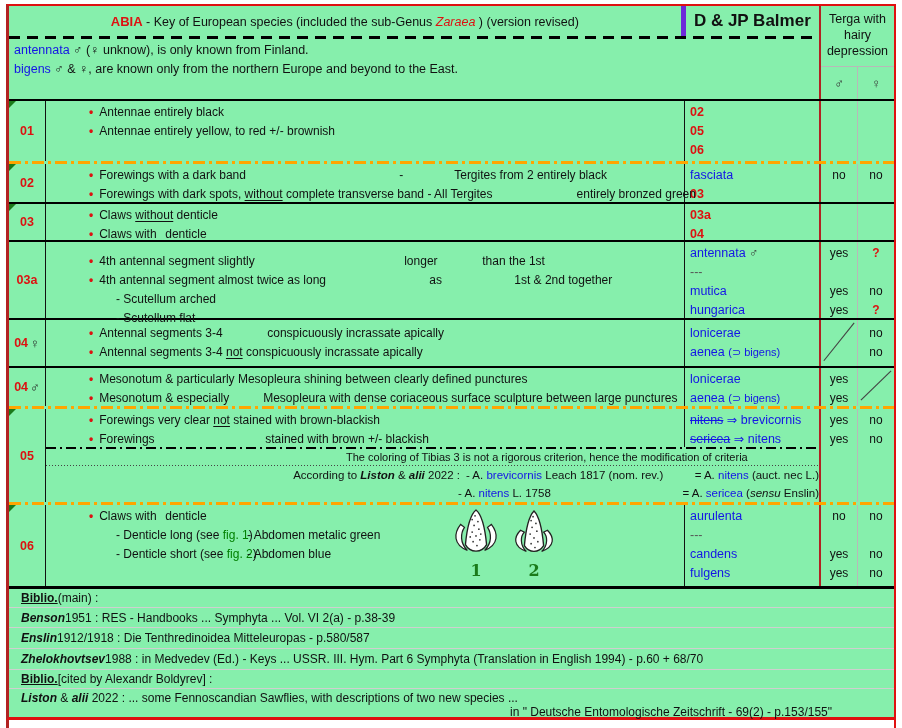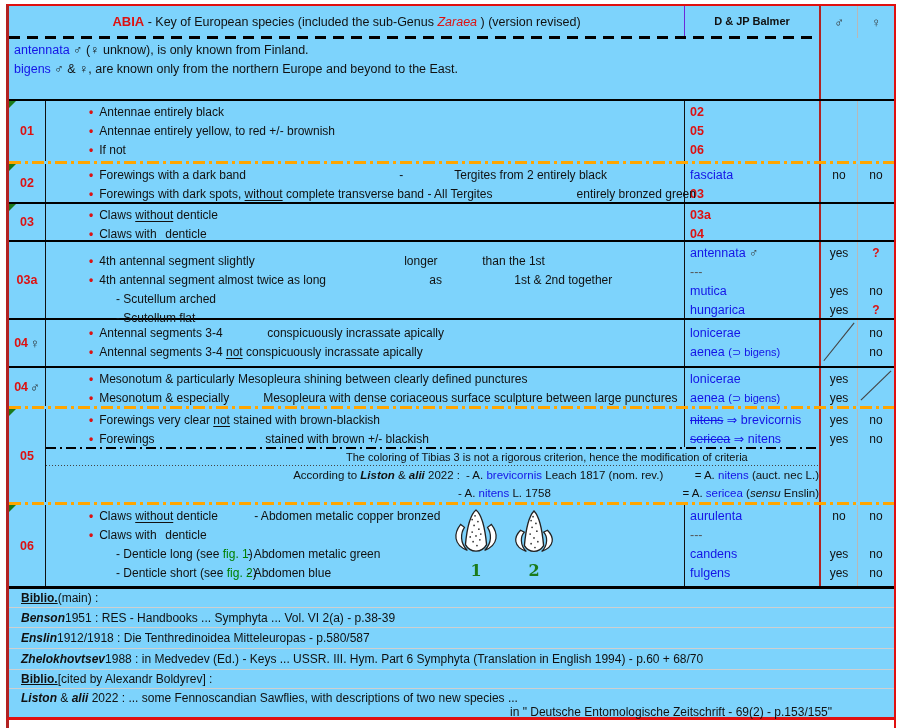--- a/index.html
+++ b/index.html
@@ -1,29 +1,29 @@
 <!DOCTYPE html>
 <html><head>
 <meta charset="utf-8">
 <style>
   html,body{margin:0;padding:0;background:#fff;}
   .page{position:relative;width:902px;height:728px;background:#fff;overflow:hidden;
         font-family:"Liberation Sans","DejaVu Sans",sans-serif;color:#111;}
   .frame{margin:4px 0 0 6px;width:890px;box-sizing:border-box;
          border-top:2px solid #e01010;border-right:2px solid #e01010;
-         border-left:3px solid #b22222;border-bottom:3px solid #e01010;background:#7dd3fc;}
+         border-left:3px solid #b22222;border-bottom:3px solid #e01010;background:#86efac;}
   .frame-ext{margin-left:6px;width:890px;height:9px;box-sizing:border-box;
          border-left:3px solid #b22222;border-right:2px solid #e01010;}
   
   .hdr{display:flex;height:95px;box-sizing:border-box;border-bottom:2px solid #000;}
   .hdr-left{width:810px;display:flex;flex-direction:column;}
   .titlerow{height:30px;display:flex;align-items:center;}
   .titlecell{width:675px;text-align:center;font-size:12.5px;white-space:nowrap;}
-  .balhead{width:134px;border-left:1px solid #6d28d9;height:30px;display:flex;align-items:center;justify-content:center;
-           font-weight:bold;font-size:11px;}
+  .balhead{width:134px;border-left:5px solid #6d28d9;height:30px;display:flex;align-items:center;justify-content:center;
+           font-weight:bold;font-size:17px;}
   .dashline{height:3px;width:810px;background:repeating-linear-gradient(90deg,#000 0 11px,transparent 11px 18px);}
   .intro{height:57px;padding:2px 0 0 5px;font-size:12.5px;}
   .intro div{line-height:19px;white-space:nowrap;}
   .terga{width:75px;border-left:2px solid #b22222;display:flex;flex-direction:column;box-sizing:border-box;}
   .terga-top{height:56px;border-bottom:1px solid #b8b8b8;text-align:center;font-size:12.5px;line-height:16px;padding-top:5px;box-sizing:content-box;}
   .terga-sym{height:32px;display:flex;}
   .terga-sym .s{flex:1;display:flex;align-items:center;justify-content:center;font-size:13px;color:#333;}
   .terga-sym .s + .s{border-left:1px solid #b8b8b8;}
   
   .krow{display:flex;box-sizing:border-box;position:relative;}
@@ -94,36 +94,36 @@
           </div>
           <div class="balhead">D &amp; JP Balmer</div>
         </div>
         <div class="dashline"></div>
         <div class="intro">
           <div><span class="sp">antennata</span><span> ♂ (♀ unknow), is only known from Finland.</span></div>
           <div><span class="sp">bigens</span><span> ♂ &amp; ♀, are known only from the northern Europe and beyond to the East.</span></div>
         </div>
       </div>
       <div class="terga">
+        <div class="terga-top">Terga with hairy depression</div>
         <div class="terga-sym">
           <div class="s">♂</div>
           <div class="s">♀</div>
         </div>
       </div>
     </div>
 
     <div class="krow" style="height:60px;">
       <div class="cnum">
           <div class="wedge"></div>
           <span>01</span>
         </div>
       <div class="cdesc">
         <div class="ln"><span class="bullet">•</span><span>Antennae entirely black</span></div>
         <div class="ln"><span class="bullet">•</span><span>Antennae entirely yellow, to red +/- brownish</span></div>
-        <div class="ln"><span class="bullet">•</span><span>If not</span></div>
       </div>
       <div class="cbal">
         <div class="ln ref">02</div>
         <div class="ln ref">05</div>
         <div class="ln ref">06</div>
       </div>
       <div class="cm"></div>
       <div class="cf"></div>
     </div>
     <div class="orange-div"></div>
@@ -285,21 +285,20 @@
       </div>
     </div>
     <div class="orange-div"></div>
 
     <div class="krow bb3" style="height:84px;">
       <div class="cnum">
           <div class="wedge"></div>
           <span>06</span>
         </div>
       <div class="cdesc">
-        <div class="ln"><span class="bullet">•</span><span class="ib" style="width:155px;"><span>Claws </span><u>without</u><span> denticle</span></span><span>- Abdomen metalic copper bronzed</span></div>
         <div class="ln"><span class="bullet">•</span><span class="ib" style="width:66px;">Claws with</span><span>denticle</span></div>
         <div class="ln ind"><span class="ib" style="width:131px;"><span>- Denticle long  (see </span><span class="grn">fig. 1</span><span>)</span></span><span>- Abdomen metalic green</span></div>
         <div class="ln ind"><span class="ib" style="width:131px;"><span>- Denticle short (see </span><span class="grn">fig. 2</span><span>)</span></span><span>- Abdomen blue</span></div>
         <div class="claws">
           <div class="claw">
             <svg viewBox="0 0 52 58" width="50" height="56">
               <path d="M10,18 C3,27 2,39 17,45 C9,37 10,27 14,21 Z" fill="#fff" stroke="#222" stroke-width="1.3"></path>
               <path d="M42,18 C49,27 50,39 35,45 C43,37 42,27 38,21 Z" fill="#fff" stroke="#222" stroke-width="1.3"></path>
               <path d="M26,3 C21,7 17,18 15,39 C20,48 32,48 37,39 C35,18 31,7 26,3 Z" fill="#fff" stroke="#222" stroke-width="1.4"></path>
               <g fill="#333">

